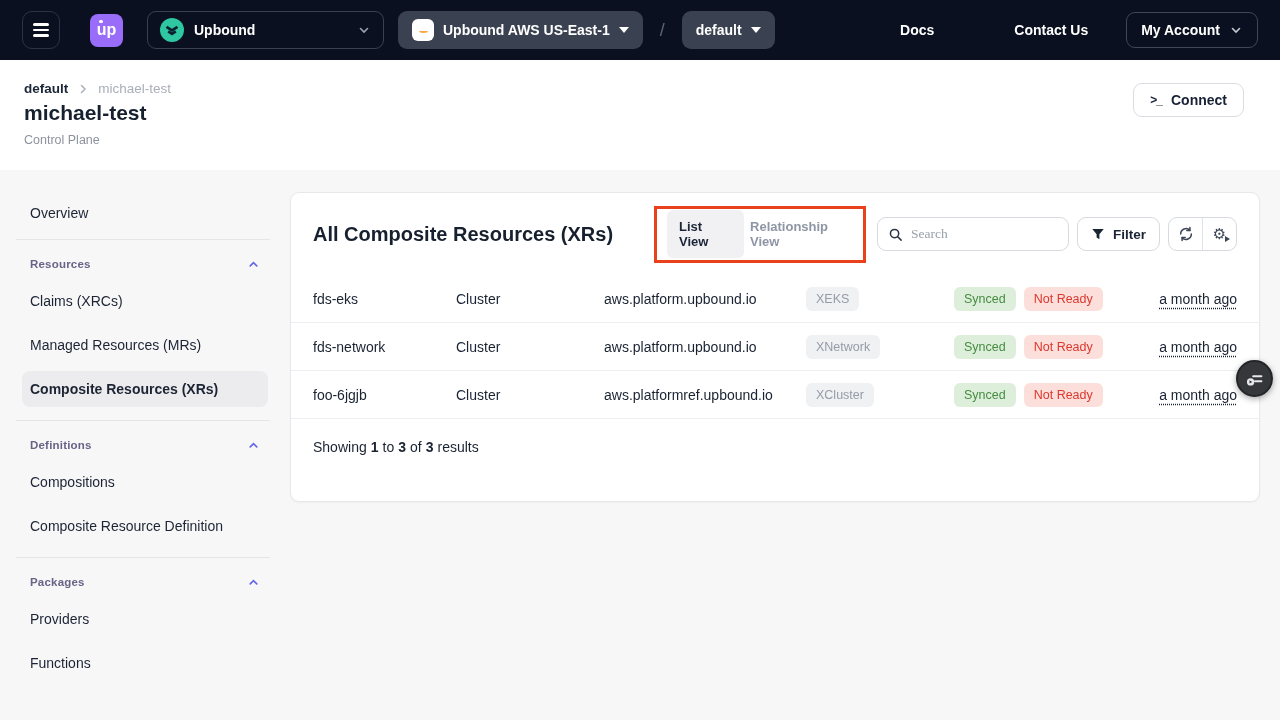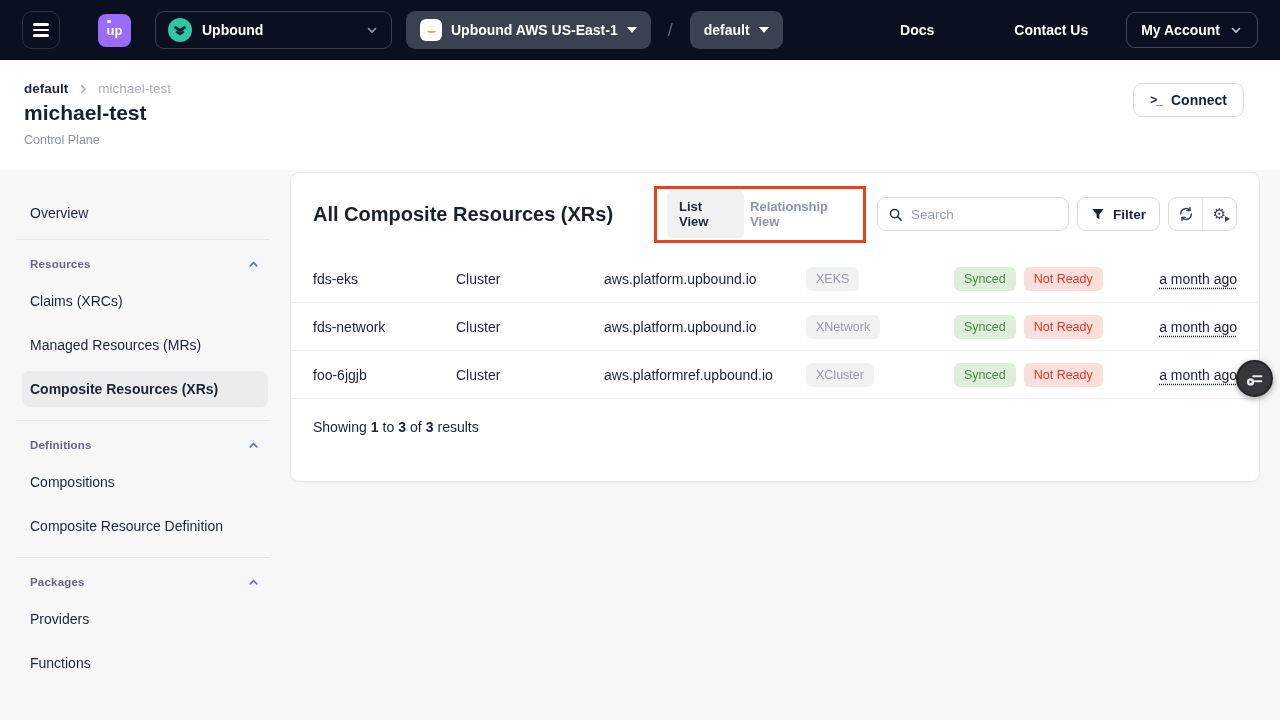--- a/index.html
+++ b/index.html
@@ -8,22 +8,22 @@
     font-family:"Liberation Sans","DejaVu Sans",sans-serif;
     background:#f7f7f8; color:#1a2332; position:relative;
   }
 
   
   .topnav{position:absolute;top:0;left:0;width:1280px;height:60px;background:#0a101f;
     display:flex;align-items:center;padding:0 22px;gap:14px;}
   .hamburger{width:38px;height:38px;border:1.5px solid #2b3344;border-radius:10px;background:transparent;
     display:flex;flex-direction:column;align-items:center;justify-content:center;gap:3px;cursor:pointer;}
   .hamburger span{width:16px;height:2.4px;background:#fff;border-radius:2px;}
-  .brand{width:33px;height:33px;background:#9a6cfa;border-radius:8px;color:#fff;font-weight:800;font-size:13px;
-    display:flex;align-items:center;justify-content:center;margin-left:24px;position:relative;}
+  .brand{width:33px;height:33px;background:#9a6cfa;border-radius:8px;color:#fff;font-weight:800;font-size:16px;
+    display:flex;align-items:center;justify-content:center;margin-left:16px;position:relative;}
   .brand::after{content:"";position:absolute;top:6px;left:9px;width:3.5px;height:3.5px;border-radius:50%;background:#fff;}
   .orgdrop{width:237px;height:38px;border:1.5px solid #39414f;border-radius:9px;display:flex;align-items:center;
     padding:0 12px;gap:10px;margin-left:10px;cursor:pointer;}
   .orgdrop .label{color:#fff;font-weight:700;font-size:14px;flex:1;}
   .navpill{height:38px;background:#3a4150;border-radius:9px;display:flex;align-items:center;gap:9px;
     padding:0 14px;color:#fff;font-weight:700;font-size:14px;cursor:pointer;}
   .caret{width:0;height:0;border-left:5px solid transparent;border-right:5px solid transparent;border-top:6px solid #fff;}
   .slash{color:#5d6576;font-size:18px;font-weight:400;margin:0 3px;}
   .ctpicon{width:22px;height:22px;background:#fff;border-radius:6px;display:flex;align-items:center;justify-content:center;}
   .ctpicon i{display:block;width:9px;height:5px;border-bottom:2.5px solid #f5a742;border-radius:0 0 50% 50%;}
@@ -47,33 +47,33 @@
   .sidebar{position:absolute;top:170px;left:0;width:290px;bottom:0;padding-top:25px;}
   .side-item{height:36px;margin:0 22px 8px;padding-left:8px;display:flex;align-items:center;
     border-radius:8px;font-size:14px;color:#1c2434;cursor:pointer;}
   .side-item.selected{background:#ececee;font-weight:700;}
   .side-divider{height:1px;background:#e4e5e8;margin:13px 20px 0 16px;}
   .side-divider.first{margin-top:5px;}
   .side-head{height:16px;margin:16px 30px 11px;display:flex;align-items:center;justify-content:space-between;
     font-size:11.5px;font-weight:700;color:#6a6387;letter-spacing:.2px;cursor:pointer;}
 
   
-  .card{position:absolute;left:290px;top:172px;width:970px;height:310px;background:#fff;
+  .card{position:absolute;left:290px;top:192px;width:970px;height:310px;background:#fff;
     border:1px solid #e6e8ea;border-radius:9px;box-shadow:0 1px 2px rgba(20,25,40,.04);}
   .cardhead{height:82px;display:flex;align-items:center;padding:0 22px;}
   .cardtitle{font-size:20px;font-weight:800;color:#16202e;margin-right:auto;}
   .annotation{border:3px solid #e8411c;width:212px;height:57px;display:flex;align-items:center;
     padding:0 8px 0 10px;margin-right:11px;flex:none;}
   .tab{font-size:13px;font-weight:700;cursor:pointer;}
   .tab.active{background:#f1f1f3;color:#1b2537;border-radius:6px;padding:9px 12px;}
   .tab.inactive{color:#8e95a4;margin-left:6px;}
   .searchbox{width:192px;height:34px;border:1.5px solid #d6dade;border-radius:9px;display:flex;align-items:center;
     gap:8px;padding:0 10px;margin-right:8px;flex:none;background:#fff;}
   .searchbox input{border:none;outline:none;font-size:13.5px;width:130px;color:#4d7c0f;
-    font-family:Liberation Sans, sans-serif;}
+    font-family:Liberation Serif, serif;}
   .searchbox input::placeholder{color:#99a0ac;}
   .filterbtn{height:34px;border:1.5px solid #d6dade;border-radius:9px;background:#fff;display:flex;align-items:center;
     gap:8px;padding:0 13px;font-size:13.5px;font-weight:800;color:#1b2435;cursor:pointer;margin-right:8px;flex:none;}
   .icongroup{height:34px;border:1.5px solid #d6dade;border-radius:9px;background:#fff;display:flex;flex:none;}
   .iconbtn{width:33px;display:flex;align-items:center;justify-content:center;cursor:pointer;}
   .icongroup .sep{width:1px;background:#e0e3e7;margin:0;}
   .gearglyph{font-family:"DejaVu Sans",sans-serif;font-size:15px;color:#3c4657;position:relative;line-height:1;}
   .gearglyph::after{content:"";position:absolute;right:-4px;bottom:0;width:0;height:0;
     border-top:3.5px solid transparent;border-bottom:3.5px solid transparent;border-left:5px solid #3c4657;}
 

